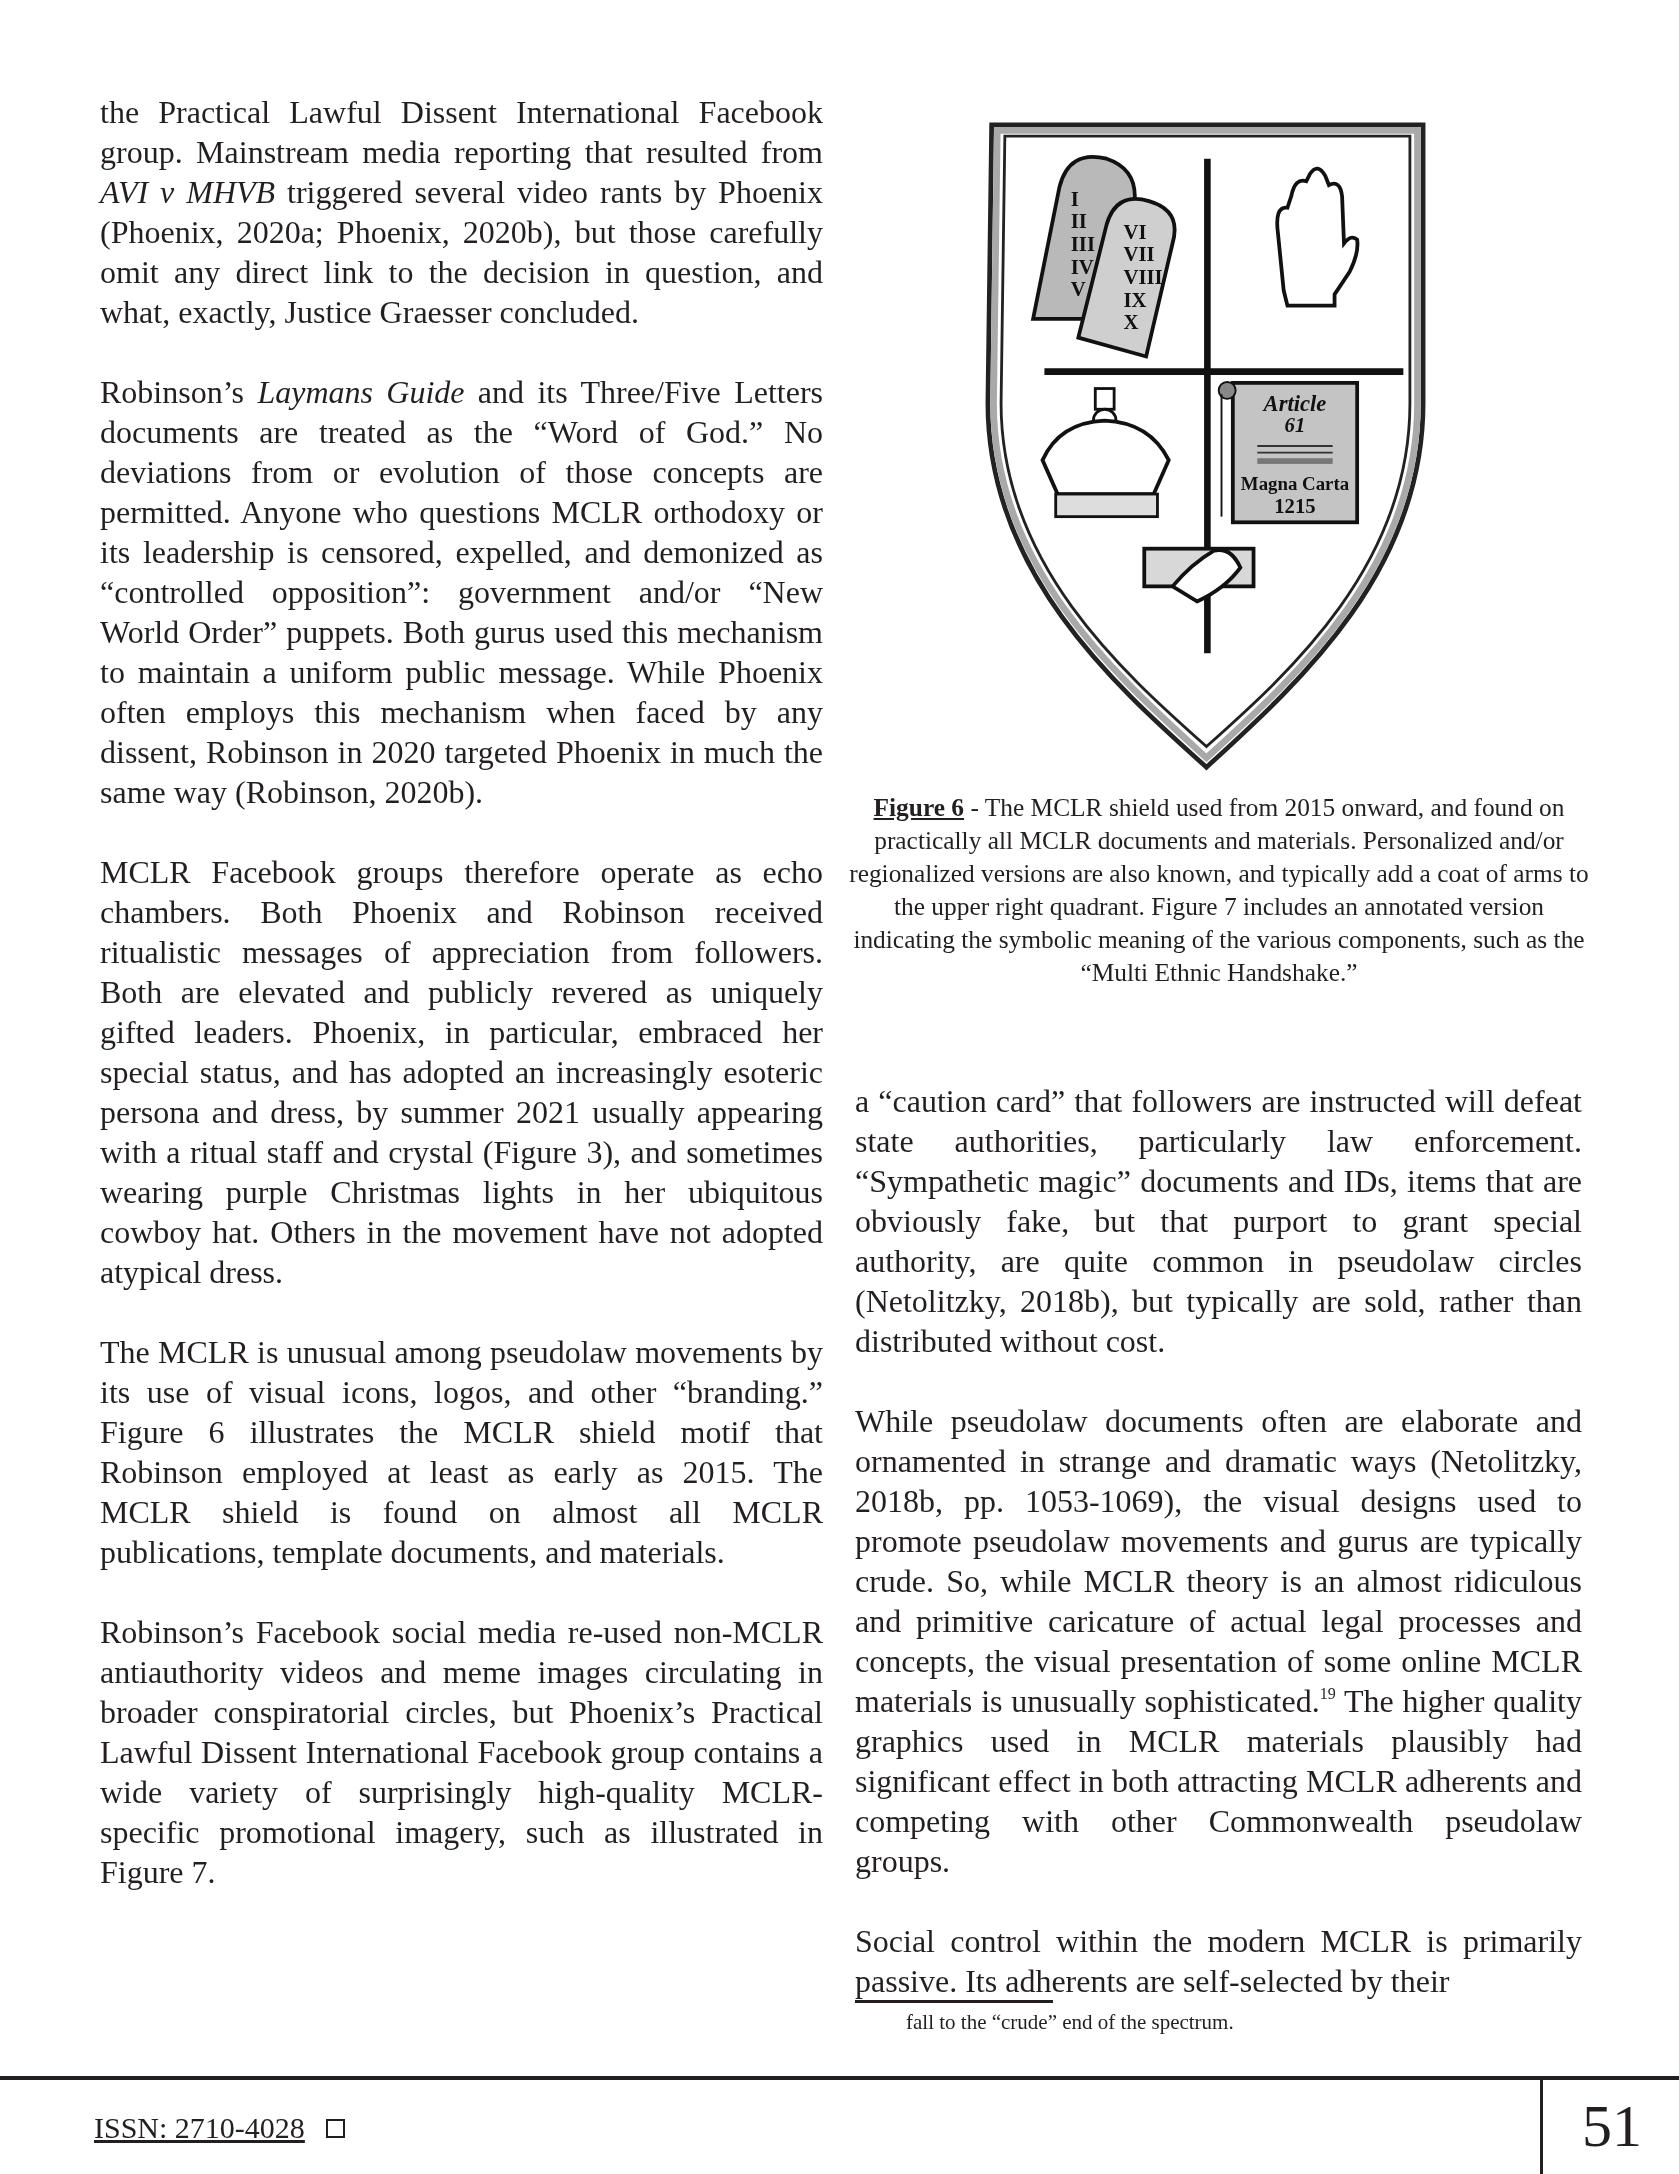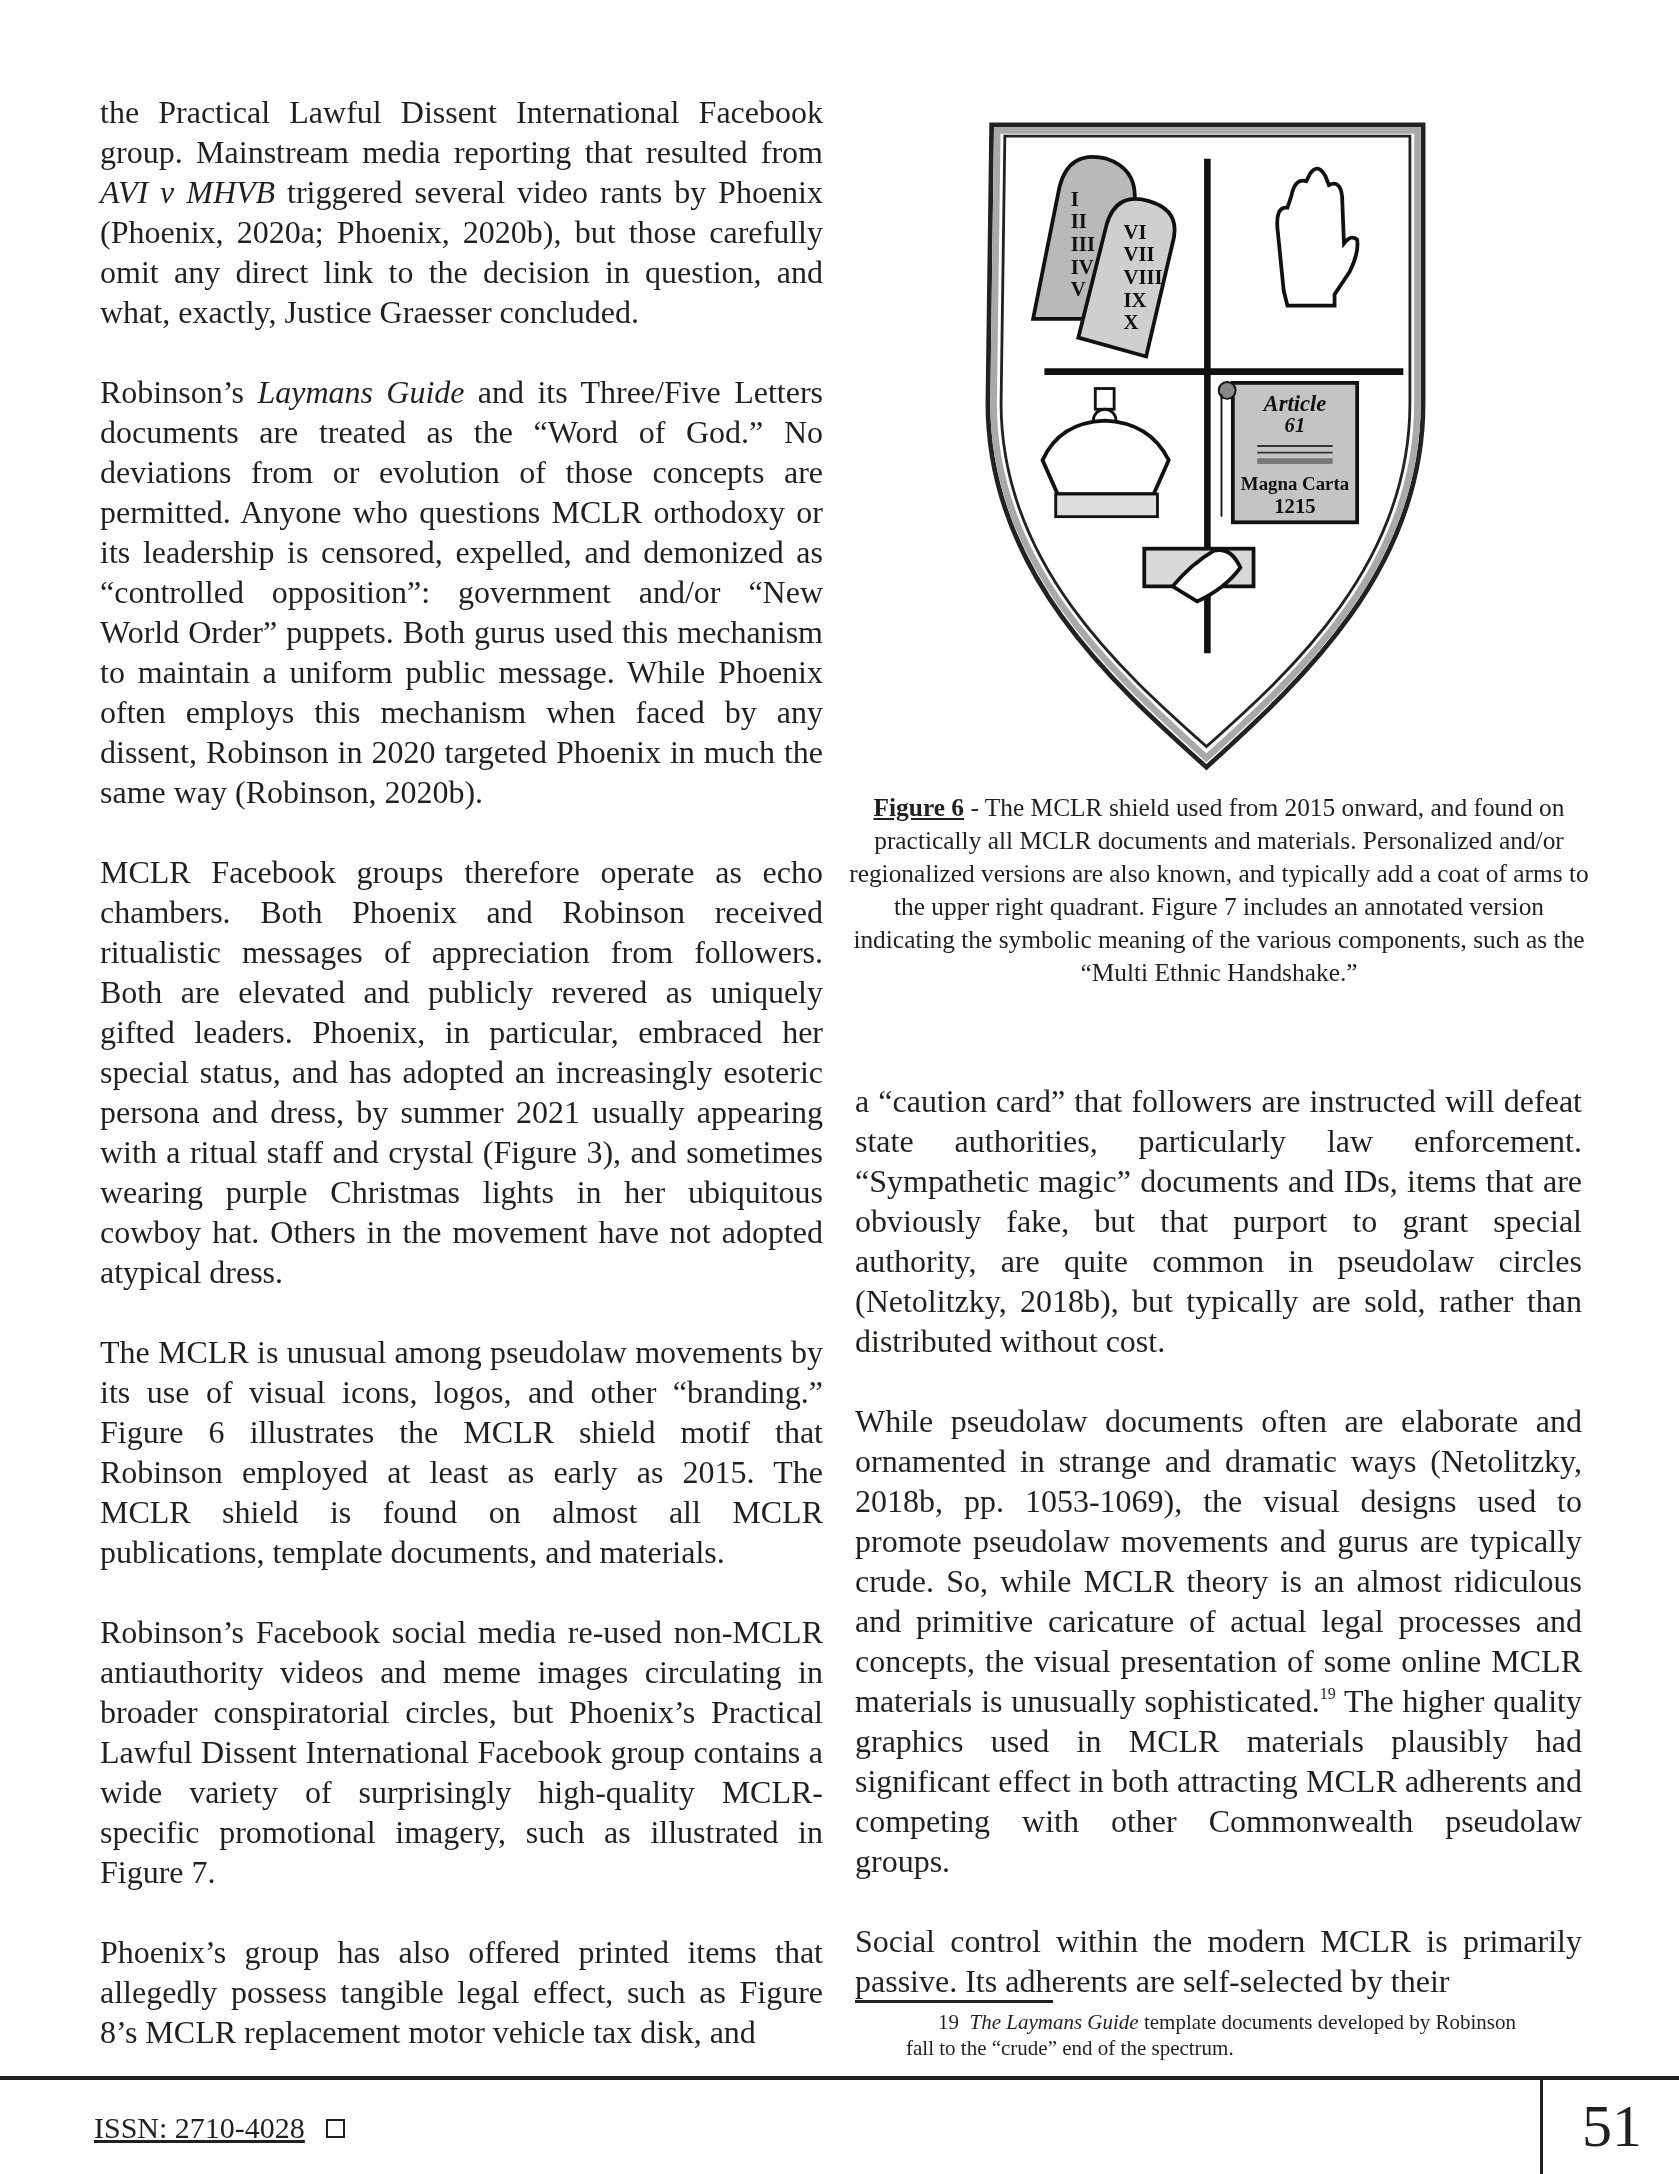--- a/index.html
+++ b/index.html
@@ -28,21 +28,20 @@
 </style>
 </head>
 <body>
 
 <div id="col-left" class="col">
     <p><span>the Practical Lawful Dissent International Facebook group. Mainstream media reporting that resulted from </span><i>AVI v MHVB</i><span> triggered several video rants by Phoenix (Phoenix, 2020a; Phoenix, 2020b), but those carefully omit any direct link to the decision in question, and what, exactly, Justice Graesser concluded.</span></p>
     <p><span>Robinson’s </span><i>Laymans Guide</i><span> and its Three/Five Letters documents are treated as the “Word of God.” No deviations from or evolution of those concepts are permitted. Anyone who questions MCLR orthodoxy or its leadership is censored, expelled, and demonized as “controlled opposition”: government and/or “New World Order” puppets. Both gurus used this mechanism to maintain a uniform public message. While Phoenix often employs this mechanism when faced by any dissent, Robinson in 2020 targeted Phoenix in much the same way (Robinson, 2020b).</span></p>
     <p><span>MCLR Facebook groups therefore operate as echo chambers. Both Phoenix and Robinson received ritualistic messages of appreciation from followers. Both are elevated and publicly revered as uniquely gifted leaders. Phoenix, in particular, embraced her special status, and has adopted an increasingly esoteric persona and dress, by summer 2021 usually appearing with a ritual staff and crystal (Figure 3), and sometimes wearing purple Christmas lights in her ubiquitous cowboy hat. Others in the movement have not adopted atypical dress.</span></p>
     <p><span>The MCLR is unusual among pseudolaw movements by its use of visual icons, logos, and other “branding.” Figure 6 illustrates the MCLR shield motif that Robinson employed at least as early as 2015. The MCLR shield is found on almost all MCLR publications, template documents, and materials.</span></p>
     <p><span>Robinson’s Facebook social media re-used non-MCLR antiauthority videos and meme images circulating in broader conspiratorial circles, but Phoenix’s Practical Lawful Dissent International Facebook group contains a wide variety of surprisingly high-quality MCLR-specific promotional imagery, such as illustrated in Figure 7.</span></p>
-    <p><span>Phoenix’s group has also offered printed items that allegedly possess tangible legal effect, such as Figure 8’s MCLR replacement motor vehicle tax disk, and</span></p>
   </div>
 
 <div id="figure">
   <svg viewBox="0 0 470 690">
     <path d="M8 4 L466 4 L466 300 C466 480 330 600 236 686 C140 600 4 480 4 300 Z" fill="#fff" stroke="#222" stroke-width="5"></path>
     <path d="M22 16 L452 16 L452 300 C452 470 326 584 236 664 C146 584 18 470 18 300 Z" fill="#fff" stroke="#222" stroke-width="3"></path>
     <path d="M14 10 L460 10 L460 300 C460 476 328 592 236 676 C144 592 10 476 10 300 Z" fill="none" stroke="#a9a9a9" stroke-width="7"></path>
     <line x1="237" y1="40" x2="237" y2="565" stroke="#111" stroke-width="7"></line>
     <line x1="64" y1="266" x2="445" y2="266" stroke="#111" stroke-width="7"></line>
     <g>
@@ -84,21 +83,20 @@
 </div>
 
 <div id="col-right-top" class="col">
     <p><span>a “caution card” that followers are instructed will defeat state authorities, particularly law enforcement. “Sympathetic magic” documents and IDs, items that are obviously fake, but that purport to grant special authority, are quite common in pseudolaw circles (Netolitzky, 2018b), but typically are sold, rather than distributed without cost.</span></p>
     <p><span>While pseudolaw documents often are elaborate and ornamented in strange and dramatic ways (Netolitzky, 2018b, pp. 1053-1069), the visual designs used to promote pseudolaw movements and gurus are typically crude. So, while MCLR theory is an almost ridiculous and primitive caricature of actual legal processes and concepts, the visual presentation of some online MCLR materials is unusually sophisticated.</span><sup>19</sup><span> The higher quality graphics used in MCLR materials plausibly had significant effect in both attracting MCLR adherents and competing with other Commonwealth pseudolaw groups.</span></p>
     <p><span>Social control within the modern MCLR is primarily passive. Its adherents are self-selected by their</span></p>
   </div>
 
 <div id="fn-rule"></div>
 <div id="footnote">
-  <div class="first"><span>19</span>&nbsp;&nbsp;<i>The Laymans Guide</i><span> template documents developed by Robinson</span></div>
   <div>fall to the “crude” end of the spectrum.</div>
 </div>
 
 <div id="footer-rule"></div>
 <div id="footer-vrule"></div>
 <div id="footer-info">
   <span>ISSN: 2710-4028</span>
   <span class="box"></span>
 </div>
 <div id="page-number">51</div>

